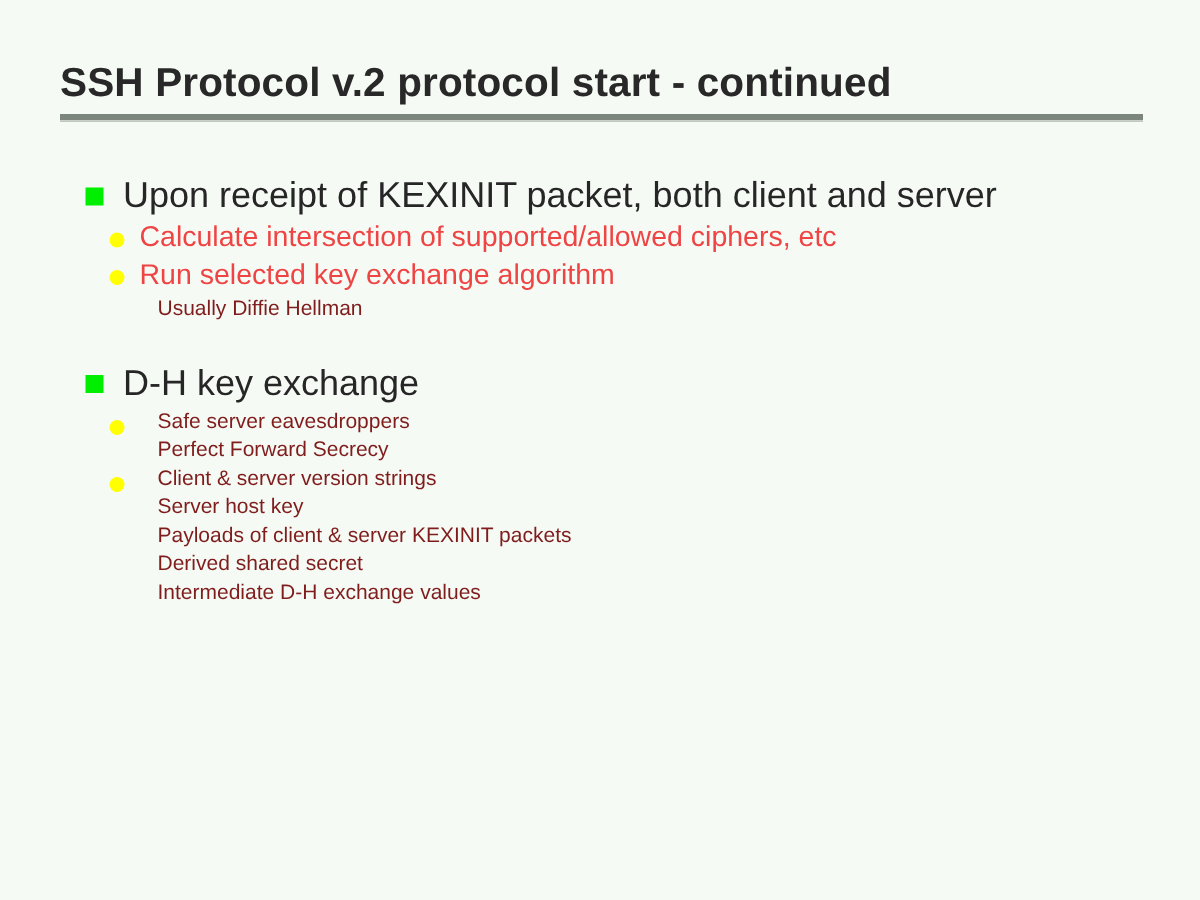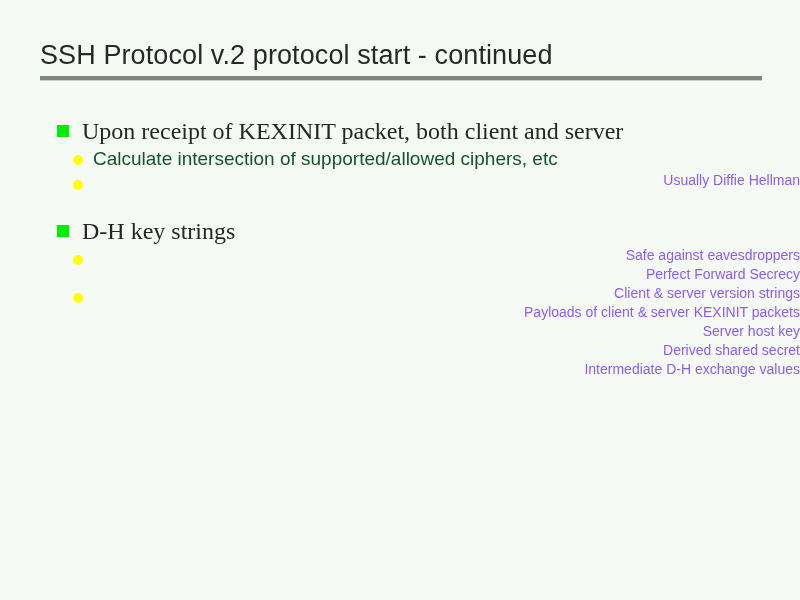--- a/index.html
+++ b/index.html
@@ -25,21 +25,21 @@
 
   
   .title-block {
     position: absolute;
     left: 40px;
     top: 38px;
     width: 722px;
   }
   .slide-title {
     font-size: 27px;
-    font-weight: 400;
+    font-weight: 700;
     line-height: 34px;
     color: #282828;
     letter-spacing: 0.1px;
     white-space: nowrap;
   }
   .title-rule {
     margin-top: 4px;
     width: 722px;
     height: 4px;
     background: #7d867d;
@@ -55,59 +55,57 @@
   }
 
   .lvl1 {
     position: relative;
     padding-left: 82px;
     font-size: 24px;
     line-height: 30px;
     color: #262626;
     margin-top: 0;
     white-space: nowrap;
-    font-family: Liberation Serif, serif;
   }
   .lvl1 .marker {
     position: absolute;
     left: 57px;
     top: 9px;
     width: 12px;
     height: 12px;
     background: #00ee00;
     display: block;
   }
 
   .lvl2 {
     position: relative;
     padding-left: 93px;
     font-size: 19px;
     line-height: 25px;
-    color: #14532d;
+    color: #ef4444;
     white-space: nowrap;
   }
   .lvl2 .marker {
     position: absolute;
     left: 73px;
     top: 9px;
     width: 10px;
     height: 10px;
     background: #ffff00;
     border-radius: 50%;
     display: block;
   }
 
   .lvl3 {
     position: relative;
     padding-left: 105px;
     font-size: 14px;
     line-height: 19px;
-    color: #8b5cf6;
+    color: #7f1d1d;
     white-space: nowrap;
-    text-align: right;
   }
 
   .gap-section { height: 26px; }
 </style>
 </head>
 <body>
 
 <div class="slide">
 
   <div class="title-block">
@@ -123,45 +121,46 @@
         <span>Upon receipt of KEXINIT packet, both client and server</span>
       </div>
 
       <div class="lvl2">
         <span class="marker"></span>
         <span>Calculate intersection of supported/allowed ciphers, etc</span>
       </div>
 
       <div class="lvl2">
         <span class="marker"></span>
+        <span>Run selected key exchange algorithm</span>
       </div>
 
       <div class="lvl3">Usually Diffie Hellman</div>
     </div>
 
     <div class="gap-section"></div>
 
     <div>
       <div class="lvl1">
         <span class="marker"></span>
-        <span>D-H key strings</span>
+        <span>D-H key exchange</span>
       </div>
 
       <div class="lvl2">
         <span class="marker"></span>
       </div>
 
-      <div class="lvl3">Safe against eavesdroppers</div>
+      <div class="lvl3">Safe server eavesdroppers</div>
       <div class="lvl3">Perfect Forward Secrecy</div>
 
       <div class="lvl2">
         <span class="marker"></span>
       </div>
 
       <div class="lvl3">Client &amp; server version strings</div>
+      <div class="lvl3">Server host key</div>
       <div class="lvl3">Payloads of client &amp; server KEXINIT packets</div>
-      <div class="lvl3">Server host key</div>
       <div class="lvl3">Derived shared secret</div>
       <div class="lvl3">Intermediate D-H exchange values</div>
     </div>
 
   </div>
 </div>
 
 </body></html>

